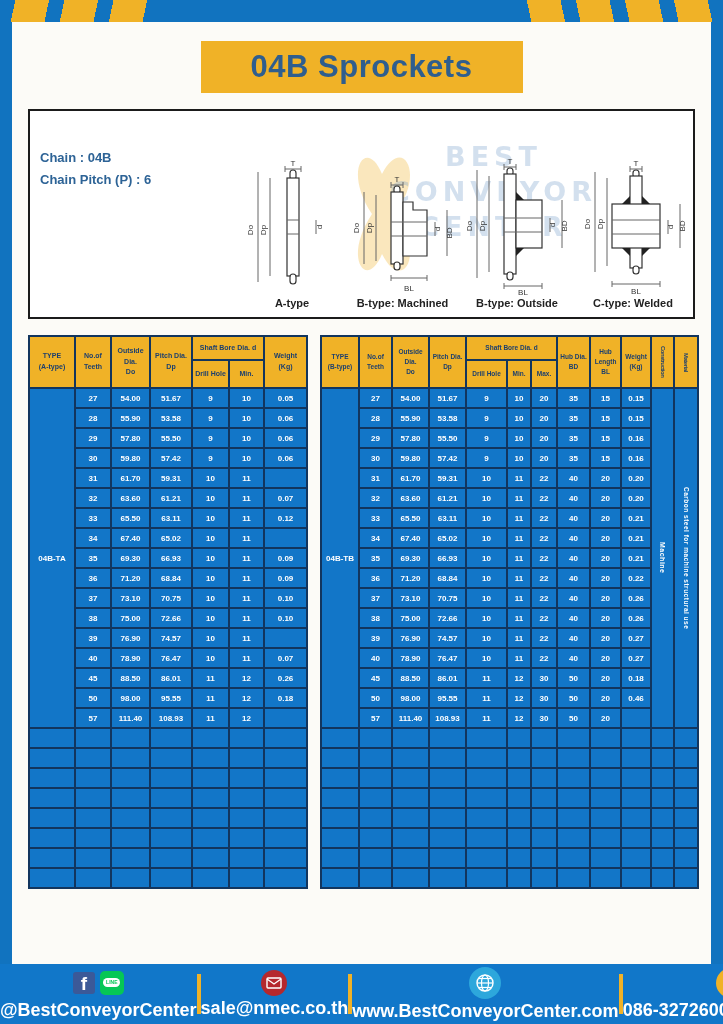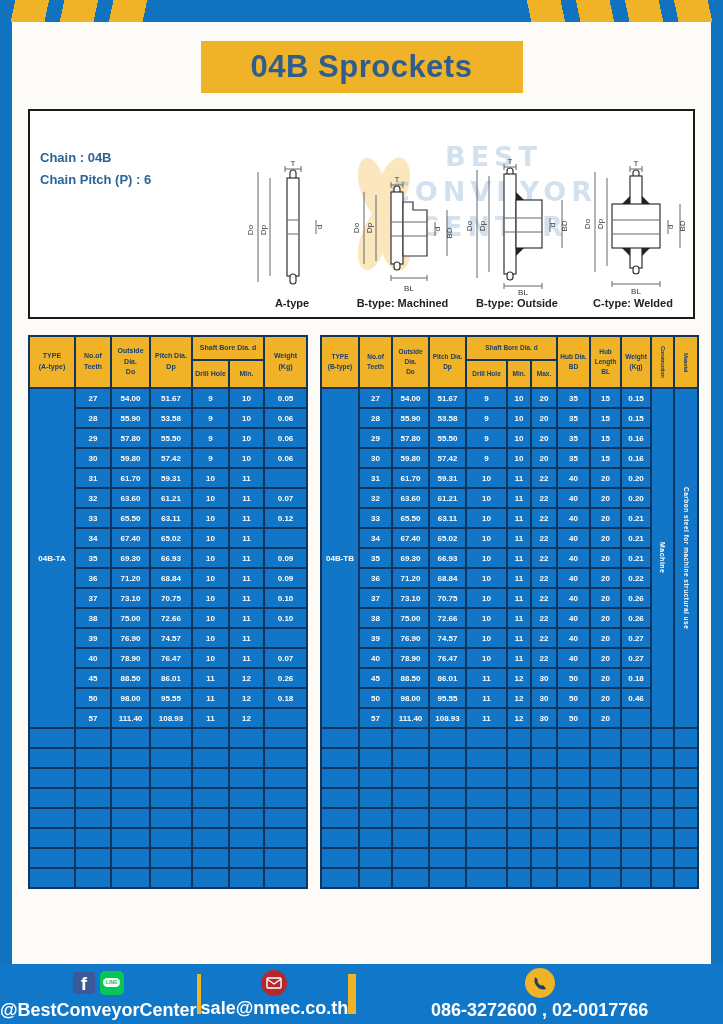--- a/index.html
+++ b/index.html
@@ -822,20 +822,32 @@
   <div class="f-sec" style="flex:0 0 130px">
     <div class="mail-icon">
       <svg width="16" height="12" viewBox="0 0 16 12">
           <rect x="1" y="1" width="14" height="10" rx="1" fill="none" stroke="#fff" stroke-width="1.4"></rect>
           <path d="M1 2 L8 7 L15 2" fill="none" stroke="#fff" stroke-width="1.4"></path>
         </svg>
     </div>
     <div class="f-label">sale@nmec.co.th</div>
   </div>
   <div class="f-div"></div>
+  <div class="f-sec" style="flex:0 0 218px">
+    <div class="globe-icon">
+      <svg width="20" height="20" viewBox="0 0 20 20">
+          <circle cx="10" cy="10" r="8" fill="none" stroke="#fff" stroke-width="1.4"></circle>
+          <ellipse cx="10" cy="10" rx="3.5" ry="8" fill="none" stroke="#fff" stroke-width="1.2"></ellipse>
+          <line x1="2" y1="10" x2="18" y2="10" stroke="#fff" stroke-width="1.2"></line>
+          <line x1="3" y1="5.5" x2="17" y2="5.5" stroke="#fff" stroke-width="1.2"></line>
+          <line x1="3" y1="14.5" x2="17" y2="14.5" stroke="#fff" stroke-width="1.2"></line>
+        </svg>
+    </div>
+    <div class="f-label">www.BestConveyorCenter.com</div>
+  </div>
   <div class="f-div"></div>
   <div class="f-sec" style="flex:1">
     <div class="phone-icon">
       <svg width="16" height="16" viewBox="0 0 16 16">
           <path d="M3.5 2 C1.5 5 2.5 9 5.5 12 C8.5 15 12.5 15 14 13.5 L11 10 C10 11 8.5 10.5 7 9 C5.5 7.5 5 6 6 5 Z" fill="#1c3f6e"></path>
         </svg>
     </div>
     <div class="f-label">086-3272600 , 02-0017766</div>
   </div>
 </div>

